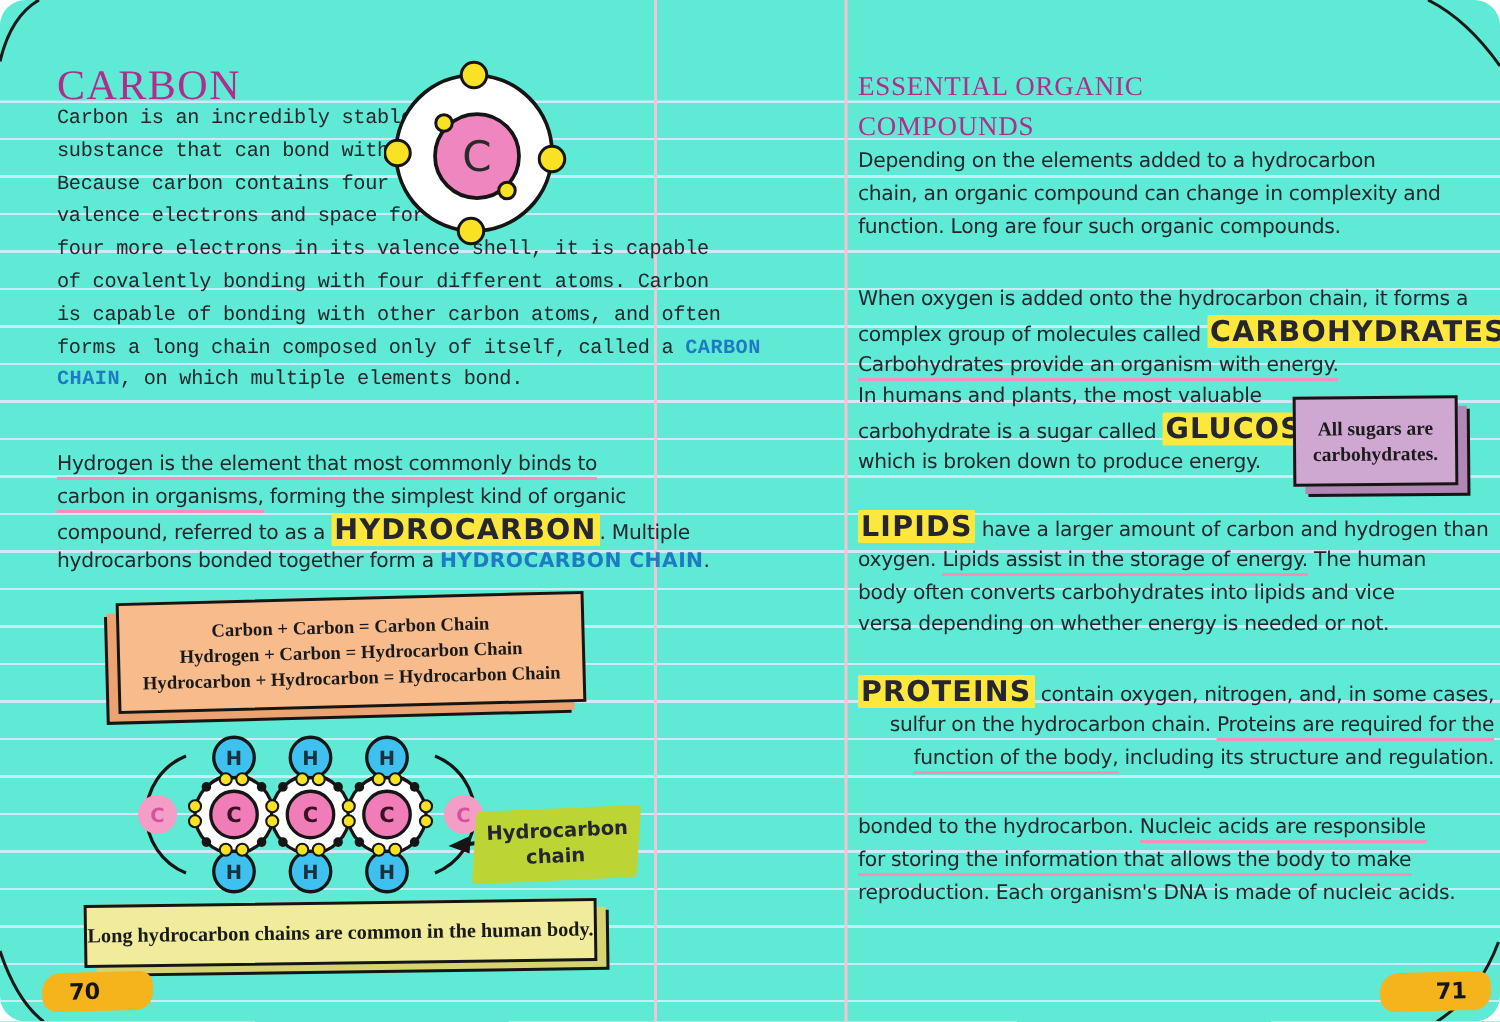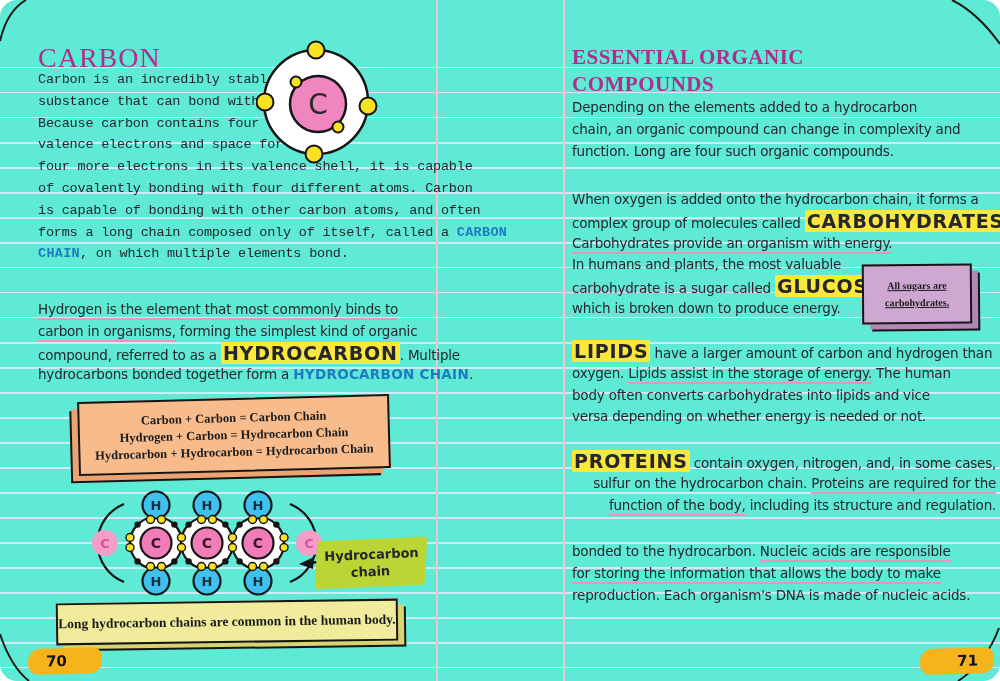--- a/index.html
+++ b/index.html
@@ -45,21 +45,21 @@
   .fact-box{
     left:56px; top:601px; width:342px; height:42px; background:#f0ec9b;
     transform:rotate(-0.8deg);
     box-shadow:7px 5px 0 -1px #d8d371, 9px 7px 0 -1px #151515;
     font-size:13.5px;
   }
   .sugar-box{
     left:862px; top:264px; width:110px; height:60px; background:#cfa8d2;
     transform:rotate(-0.5deg);
     box-shadow:7px 6px 0 -1px #b287b5, 9px 8px 0 -1px #151515;
-    font-size:10px; line-height:17px; padding:0 6px;text-decoration:underline;
+    font-size:13px; line-height:17px; padding:0 6px;
   }
   .chain-label{
     position:absolute; left:316px; top:539px; width:110px; height:48px;
     background:#bdd435; transform:rotate(-2.5deg) skewX(-6deg);
     display:flex; flex-direction:column; justify-content:center; text-align:center;
     font-size:13px; font-weight:bold; line-height:17px; border-radius:3px;
   }
   .chain-label div{transform:skewX(6deg);}
   .page-num{
     position:absolute; top:648px; width:74px; height:26px; background:#f6b41c;
@@ -215,21 +215,21 @@
   </div>
 
   <div class="box3d fact-box">
     <div>Long hydrocarbon chains are common in the human body.</div>
   </div>
 
   <div class="page-num left">
     <span>70</span>
   </div>
 
-  <div class="page-title" style="left:572px; top:44px; font-size:21px; letter-spacing:0.5px;font-weight:bold;">
+  <div class="page-title" style="left:572px; top:44px; font-size:18px; letter-spacing:0.5px;">
     <div>ESSENTIAL ORGANIC</div>
     <div>COMPOUNDS</div>
   </div>
 
   <div class="textblock" style="left:572px; top:97px;">
       <div class="tline"><span>Depending on the elements added to a hydrocarbon</span></div>
       <div class="tline"><span>chain, an organic compound can change in complexity and</span></div>
       <div class="tline"><span>function. Long are four such organic compounds.</span></div>
     </div>
 

